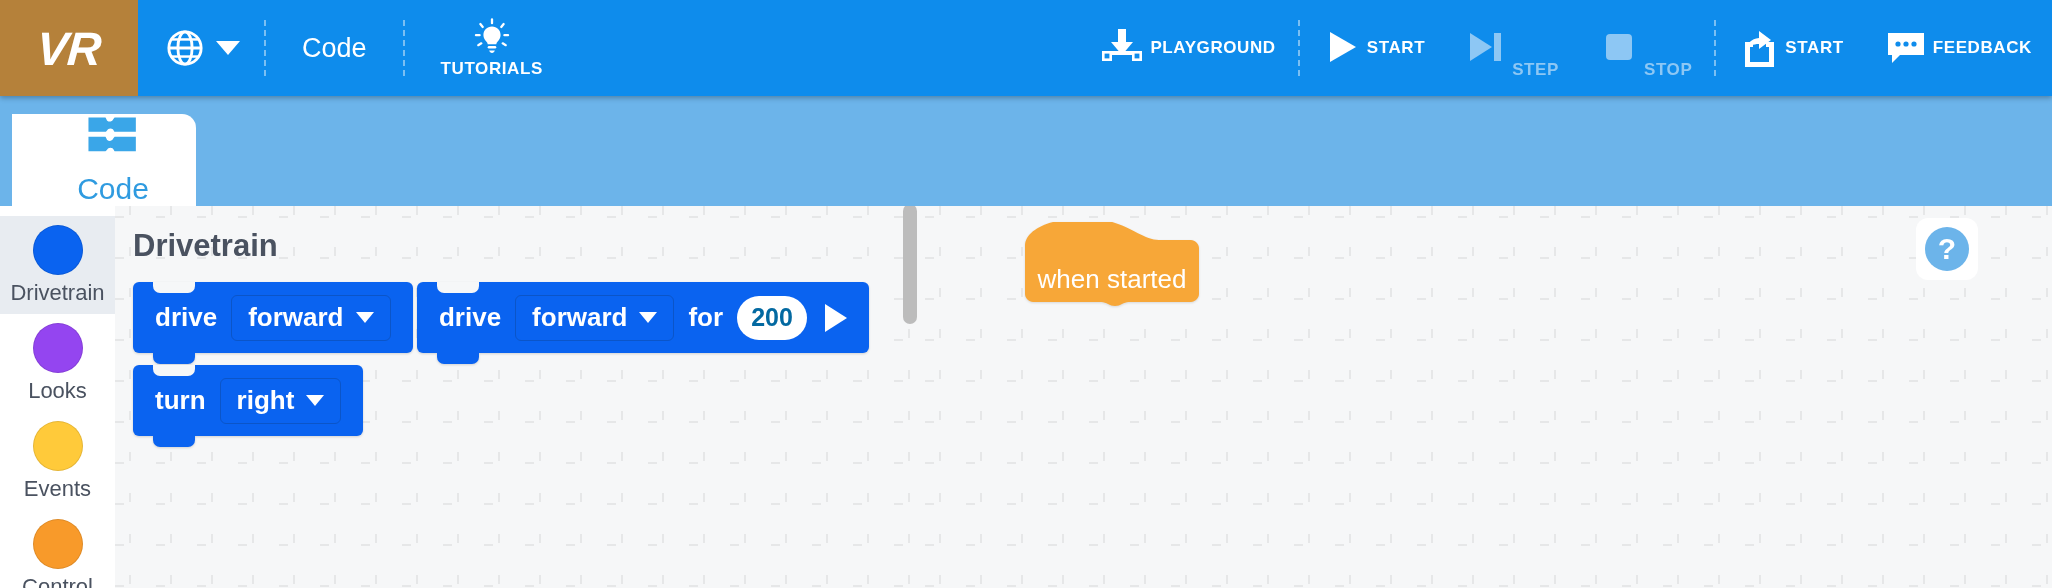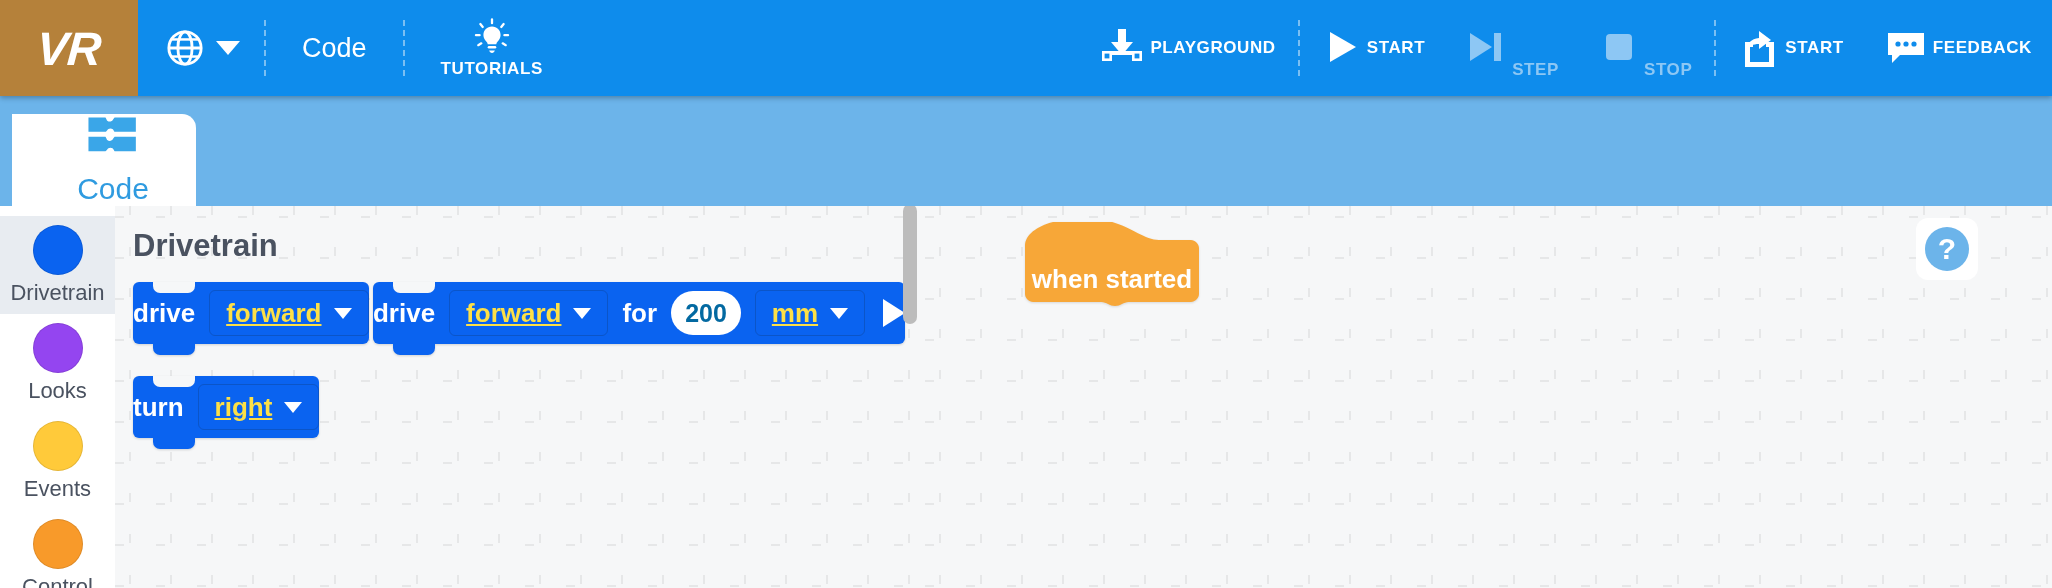--- a/index.html
+++ b/index.html
@@ -174,25 +174,25 @@
     z-index: 2;
   }
 
   .blocks { position: absolute; left: 18px; top: 76px; z-index: 2; }
 
   
   .sblock {
     position: relative;
     background: #0a63f0;
     border-radius: 6px;
-    height: 62px;
+    height: 71px;
     display: inline-flex; align-items: center;
-    padding: 0 0;
+    padding: 0 22px;
     gap: 14px;
-    margin-bottom: 32px;
+    margin-bottom: 12px;
     color: #ffffff;
     cursor: grab;
     filter: drop-shadow(0 1px 1px rgba(0,0,0,0.15));
   }
   
   .sblock::before {
     content: ""; position: absolute;
     left: 20px; top: 0; width: 42px; height: 11px;
     background: #f6f7f8;
     border-radius: 0 0 7px 7px;
@@ -204,21 +204,21 @@
     background: #0a63f0;
     border-radius: 0 0 7px 7px;
   }
   .sblock .word { font-size: 26px; font-weight: 700; white-space: nowrap; }
   .dropdown {
     display: inline-flex; align-items: center; gap: 12px;
     height: 46px; padding: 0 16px;
     border: 1px solid #0b55c8; border-radius: 6px;
     background: #0a63f0;
   }
-  .dropdown .dval { font-size: 26px; font-weight: 700; color: #fde047; text-decoration: underline; }
+  .dropdown .dval { font-size: 26px; font-weight: 700; color: #ffffff; }
   .dropdown .dcaret {
     width: 0; height: 0;
     border-left: 9px solid transparent;
     border-right: 9px solid transparent;
     border-top: 11px solid #ffffff;
   }
   .numfield {
     min-width: 66px; height: 44px;
     background: #ffffff; border-radius: 22px;
     display: inline-flex; align-items: center; justify-content: center;
@@ -248,21 +248,21 @@
   }
   .hat {
     position: absolute; left: 100px; top: 16px;
     width: 174px; height: 84px;
     cursor: grab;
     filter: drop-shadow(0 1px 1px rgba(0,0,0,0.12));
   }
   .hat-label {
     position: absolute; left: 100px; top: 58px;
     width: 174px; text-align: center;
-    color: #ffffff; font-size: 26px; font-weight: 700;
+    color: #ffffff; font-size: 26px; font-weight: 400;
     pointer-events: none;
   }
 </style>
 </head>
 <body>
 
 <div class="app">
 
   <div class="toolbar">
 
@@ -428,24 +428,20 @@
 
         
         <div class="sblock">
           <span class="word">drive</span>
           <span class="dropdown">
             <span class="dval">forward</span>
             <span class="dcaret"></span>
           </span>
           <span class="word">for</span>
           <span class="numfield">200</span>
-          <span class="dropdown">
-            <span class="dval">mm</span>
-            <span class="dcaret"></span>
-          </span>
           <span class="runtri"></span>
         </div>
 
         
         <div class="sblock">
           <span class="word">turn</span>
           <span class="dropdown">
             <span class="dval">right</span>
             <span class="dcaret"></span>
           </span>

